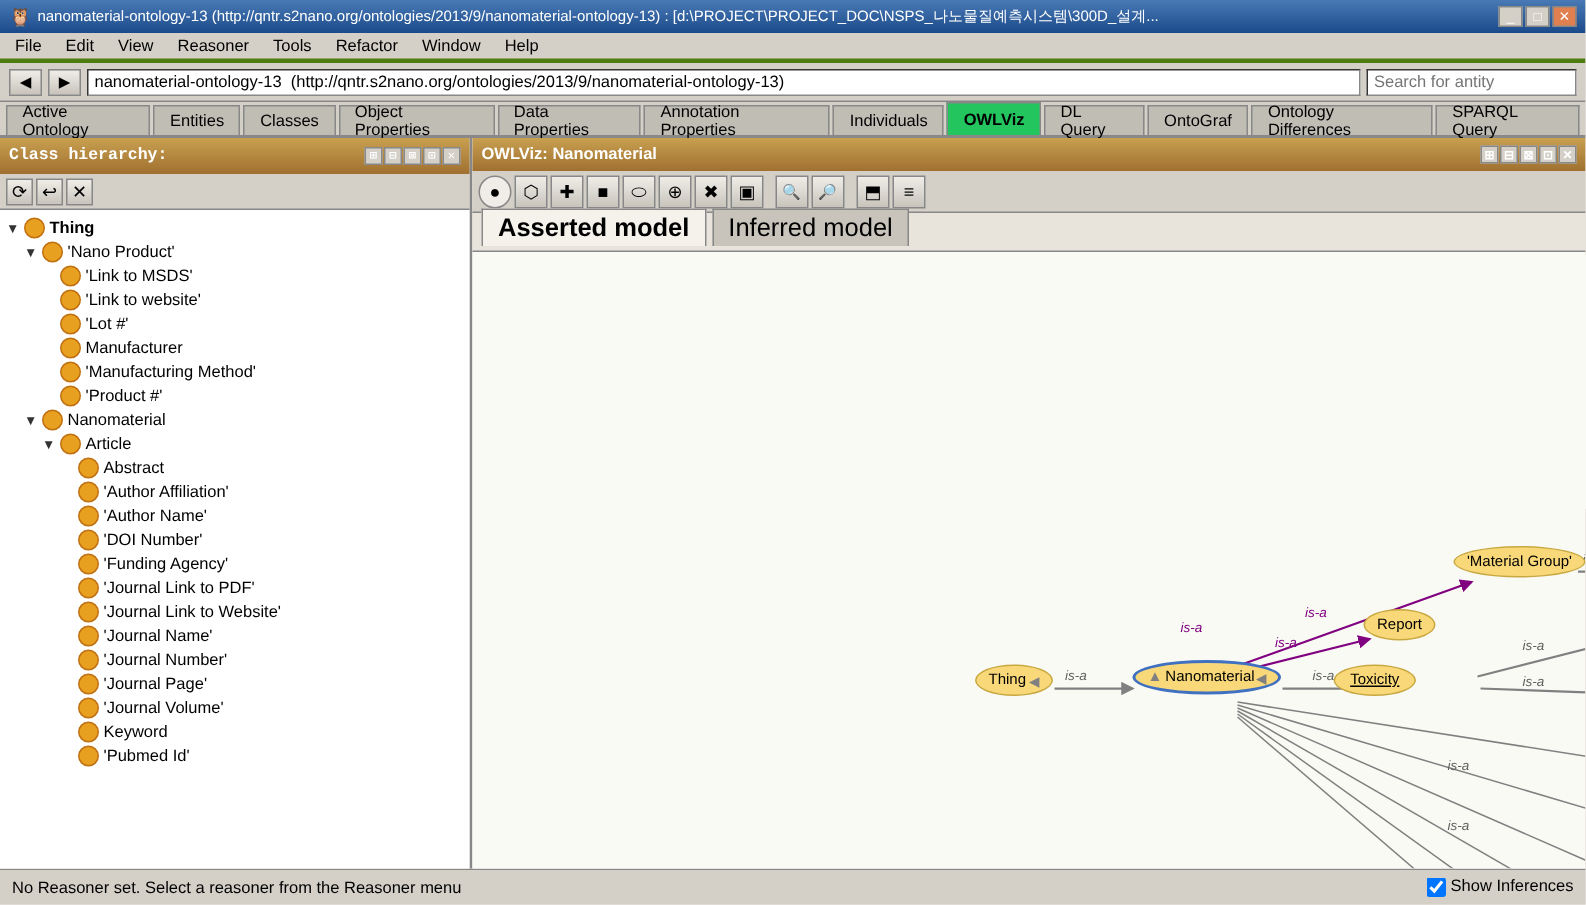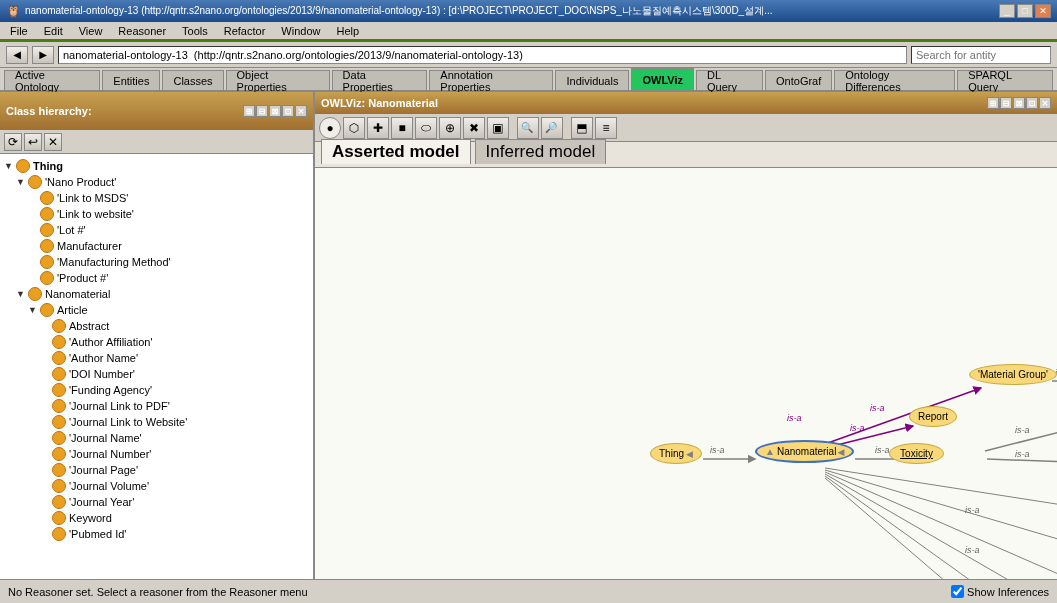--- a/index.html
+++ b/index.html
@@ -121,21 +121,22 @@
     }
     #left-panel-header {
       background: linear-gradient(to bottom, #c8a050, #a07030);
       color: white;
       font-size: 11px;
       font-weight: bold;
       padding: 3px 6px;
       display: flex;
       justify-content: space-between;
       align-items: center;
-      height: 38px;
+      height: 24px;
+      font-family: Liberation Mono, monospace;
     }
     #left-panel-toolbar {
       background: #d4d0c8;
       padding: 2px 4px;
       display: flex;
       gap: 2px;
       height: 24px;
       align-items: center;
       border-bottom: 1px solid #888;
     }
@@ -263,21 +264,21 @@
       background: #d4d0c8;
       border-top: 1px solid #888;
       padding: 2px 8px;
       display: flex;
       justify-content: space-between;
       align-items: center;
       height: 24px;
       font-size: 11px;
     }
     #statusbar-right { display: flex; align-items: center; gap: 4px; }
-    .checkbox-inline { display: flex; align-items: center; gap: 3px; }
+    .checkbox-inline { display: flex; align-items: flex-start; gap: 3px; }
 
     
     .panel-controls { display: flex; gap: 1px; }
     .panel-ctrl-btn { 
       width: 12px; height: 12px; 
       background: #d4d0c8; 
       border: 1px solid #888; 
       font-size: 8px;
       display: flex; align-items: center; justify-content: center;
       cursor: pointer;
@@ -453,25 +454,20 @@
       </div>
       <div class="tree-item indent3">
         <span class="tree-arrow"></span>
         <span class="tree-icon tree-icon-orange"></span>
         <span class="tree-label">'Journal Page'</span>
       </div>
       <div class="tree-item indent3">
         <span class="tree-arrow"></span>
         <span class="tree-icon tree-icon-orange"></span>
         <span class="tree-label">'Journal Volume'</span>
-      </div>
-      <div class="tree-item indent3">
-        <span class="tree-arrow"></span>
-        <span class="tree-icon tree-icon-orange"></span>
-        <span class="tree-label">'Journal Year'</span>
       </div>
       <div class="tree-item indent3">
         <span class="tree-arrow"></span>
         <span class="tree-icon tree-icon-orange"></span>
         <span class="tree-label">Keyword</span>
       </div>
       <div class="tree-item indent3">
         <span class="tree-arrow"></span>
         <span class="tree-icon tree-icon-orange"></span>
         <span class="tree-label">'Pubmed Id'</span>

